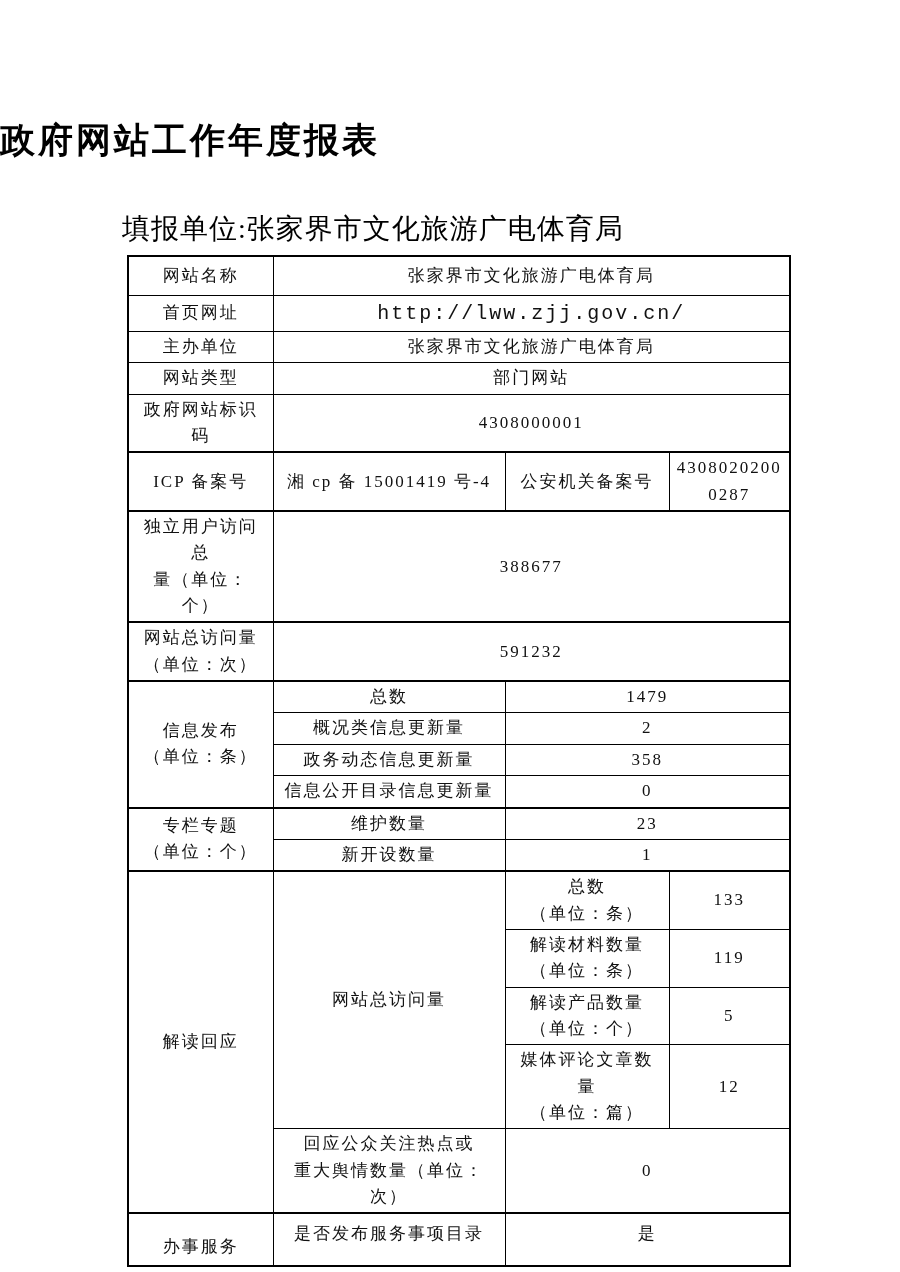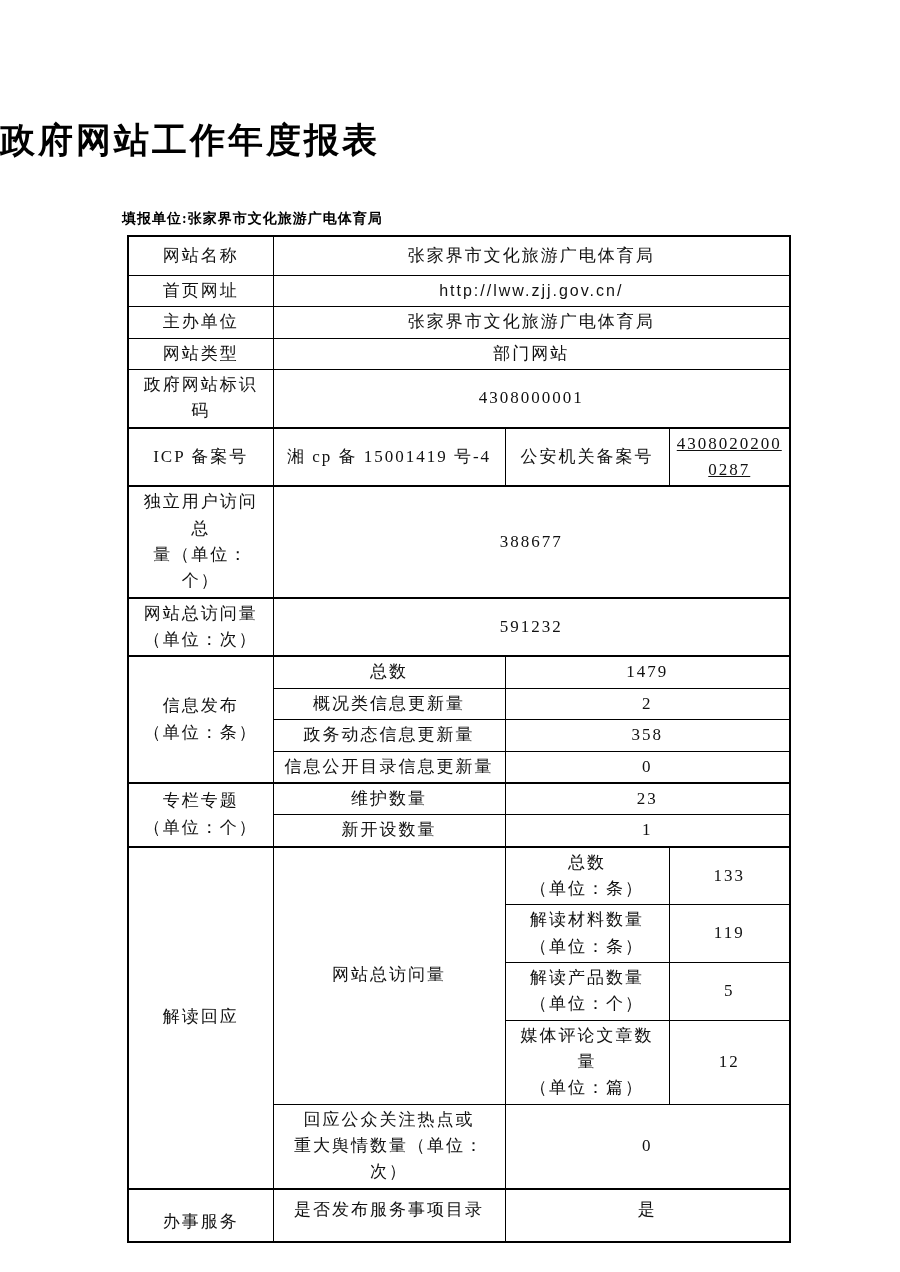--- a/index.html
+++ b/index.html
@@ -24,22 +24,22 @@
   }
   .doc-subtitle {
     margin-top: 31px;
     text-align: center;
     font-size: 21px;
     letter-spacing: 4px;
     color: #000;
   }
   .filer-line {
     margin: 50px 0 0 122px;
-    font-size: 14px;
-    font-weight: bold;
+    font-size: 28px;
+    font-weight: normal;
     letter-spacing: 1px;
     color: #000;
   }
   table.report {
     margin: 7px 0 0 127px;
     width: 662px;
     border-collapse: collapse;
     table-layout: fixed;
     border: 2px solid #000;
     font-size: 17px;
@@ -50,30 +50,29 @@
     text-align: center;
     vertical-align: middle;
     padding: 2px 6px;
     letter-spacing: 2px;
     white-space: pre-line;
     line-height: 1.55;
   }
   tr.grp td { border-top-width: 2px; }
   td.num { letter-spacing: 1px; }
   td.url {
-    font-family: Liberation Sans, sans-serif;
-    font-size: 16px;
+    font-family: Liberation Mono, monospace;
+    font-size: 20px;
     letter-spacing: 0;
   }
   td.breaknum {
     letter-spacing: 1px;
     word-break: break-all;
     padding: 2px 10px;
     line-height: 1.6;
-    text-decoration: underline;
   }
   tr.svc td.svc-label { vertical-align: bottom; padding-bottom: 5px; }
   tr.svc td.svc-top   { vertical-align: top; padding-top: 7px; }
   
   tr.h32 { height: 40px; }
   tr.h31 { height: 31px; }
   tr.h54 { height: 54px; }
   tr.h55 { height: 55px; }
   tr.h49 { height: 49px; }
   tr.h52 { height: 52px; }

